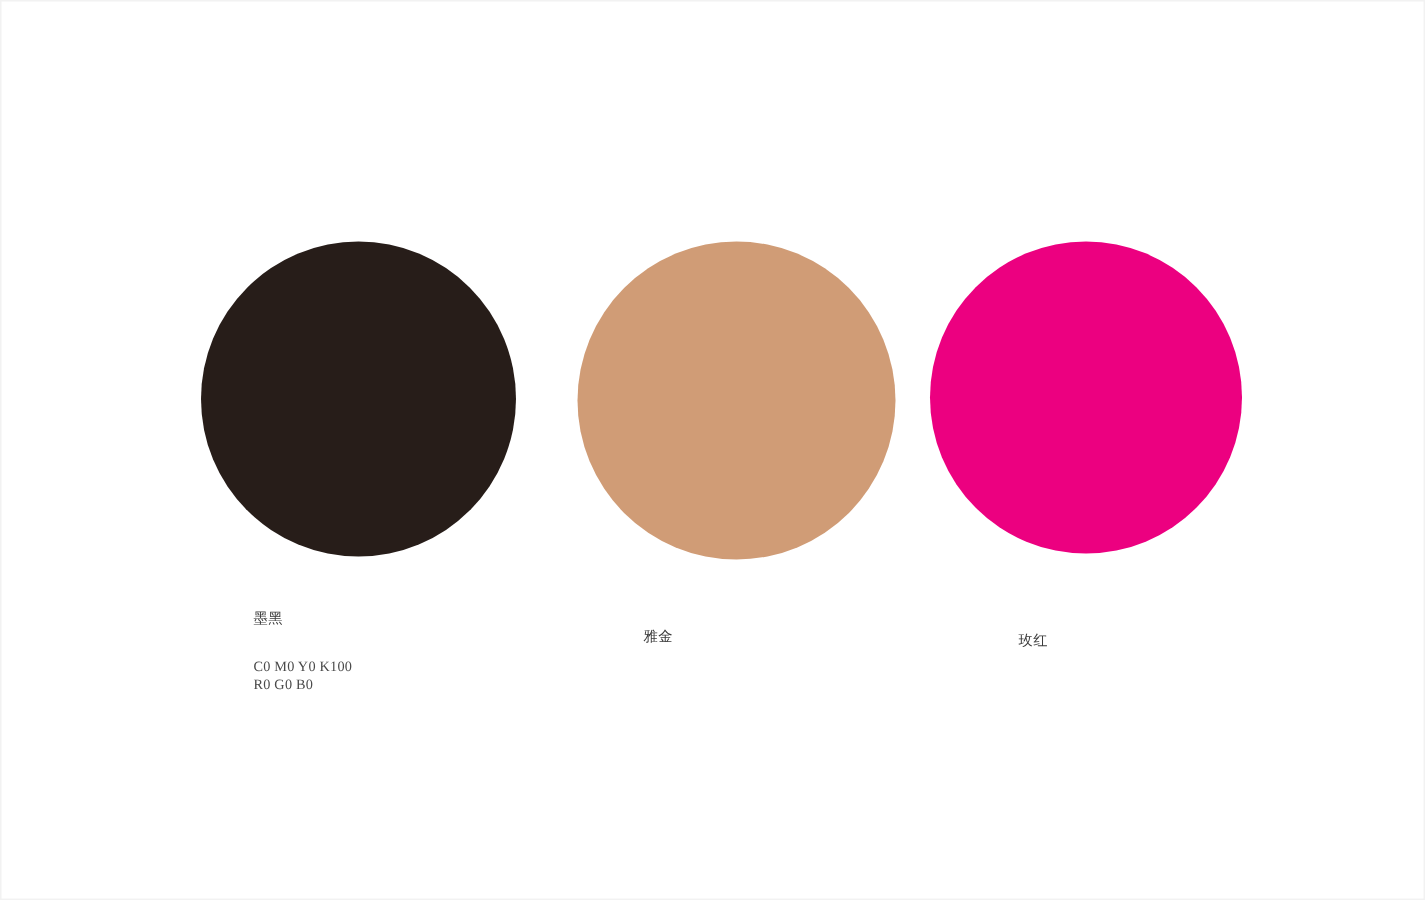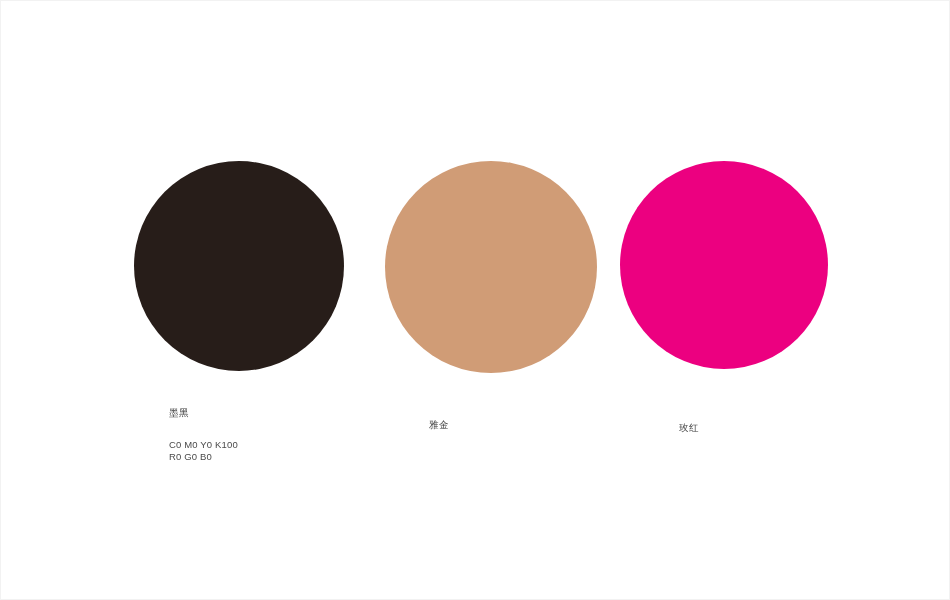--- a/index.html
+++ b/index.html
@@ -42,21 +42,21 @@
   }
   .swatch-specs {
     margin-top: 20px;
   }
   .spec-line {
     font-size: 9.5px;
     line-height: 12.2px;
     color: #4a4a4a;
     letter-spacing: 0.15px;
     white-space: nowrap;
-    font-family: Liberation Sans, sans-serif;
+    font-family: Liberation Serif, serif;
   }
 
   
   #group-1 { left: 0; top: 0; }
   #circle-1 { left: 133px; top: 160px; width: 210px; height: 210px; }
   #info-1   { left: 168px; top: 405px; }
 
   
   #group-2 { left: 0; top: 0; }
   #circle-2 { left: 384px; top: 160px; width: 212px; height: 212px; }

